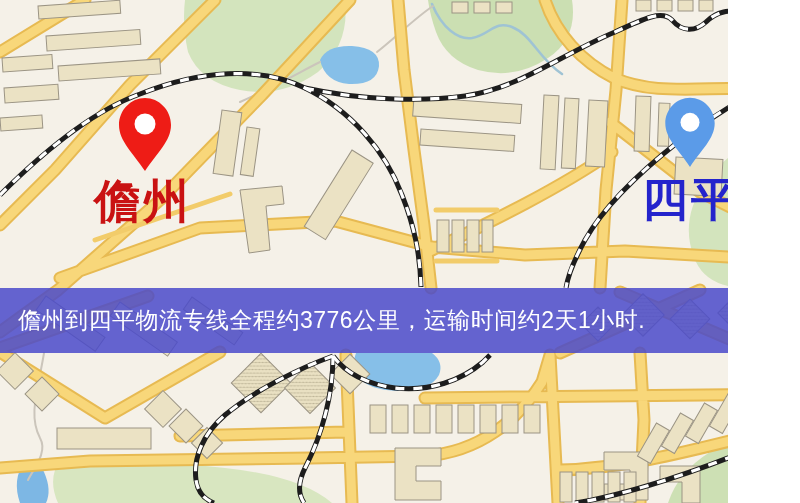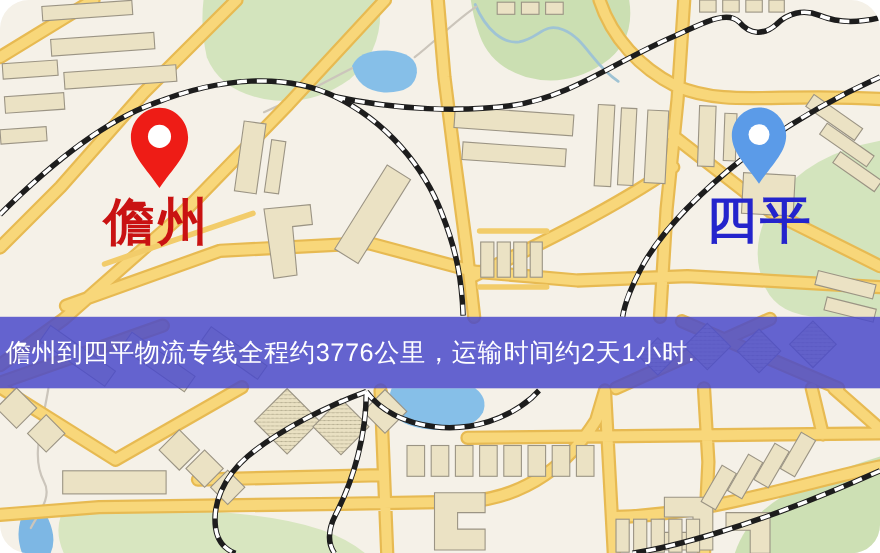--- a/index.html
+++ b/index.html
@@ -1,25 +1,24 @@
 <!DOCTYPE html>
 <html><head>
 <meta charset="utf-8">
 <style>
   html,body{margin:0;padding:0;background:#ffffff;}
   .stage{
-    position:relative;width:800px;height:503px;overflow:hidden;
+    position:relative;width:728px;height:503px;overflow:hidden;
     font-family:"Liberation Sans",sans-serif;
-    border-radius:26px;
   }
   .map-svg{position:absolute;left:0;top:0;width:800px;height:503px;display:block;}
   .banner{
     position:absolute;left:0;top:288px;width:800px;height:65px;
     background:rgba(74,74,202,0.85);
-    display:flex;align-items:center;box-sizing:border-box;padding-left:5px;
+    display:flex;align-items:center;box-sizing:border-box;padding-left:18px;
   }
   .banner span{
     color:#ffffff;font-size:23px;letter-spacing:0.5px;white-space:nowrap;
     font-family:"Liberation Sans",sans-serif;
   }
   .marker-label{
     font-family:"Liberation Sans",sans-serif;
     font-weight:bold;font-size:46px;letter-spacing:3px;
   }
 </style>

